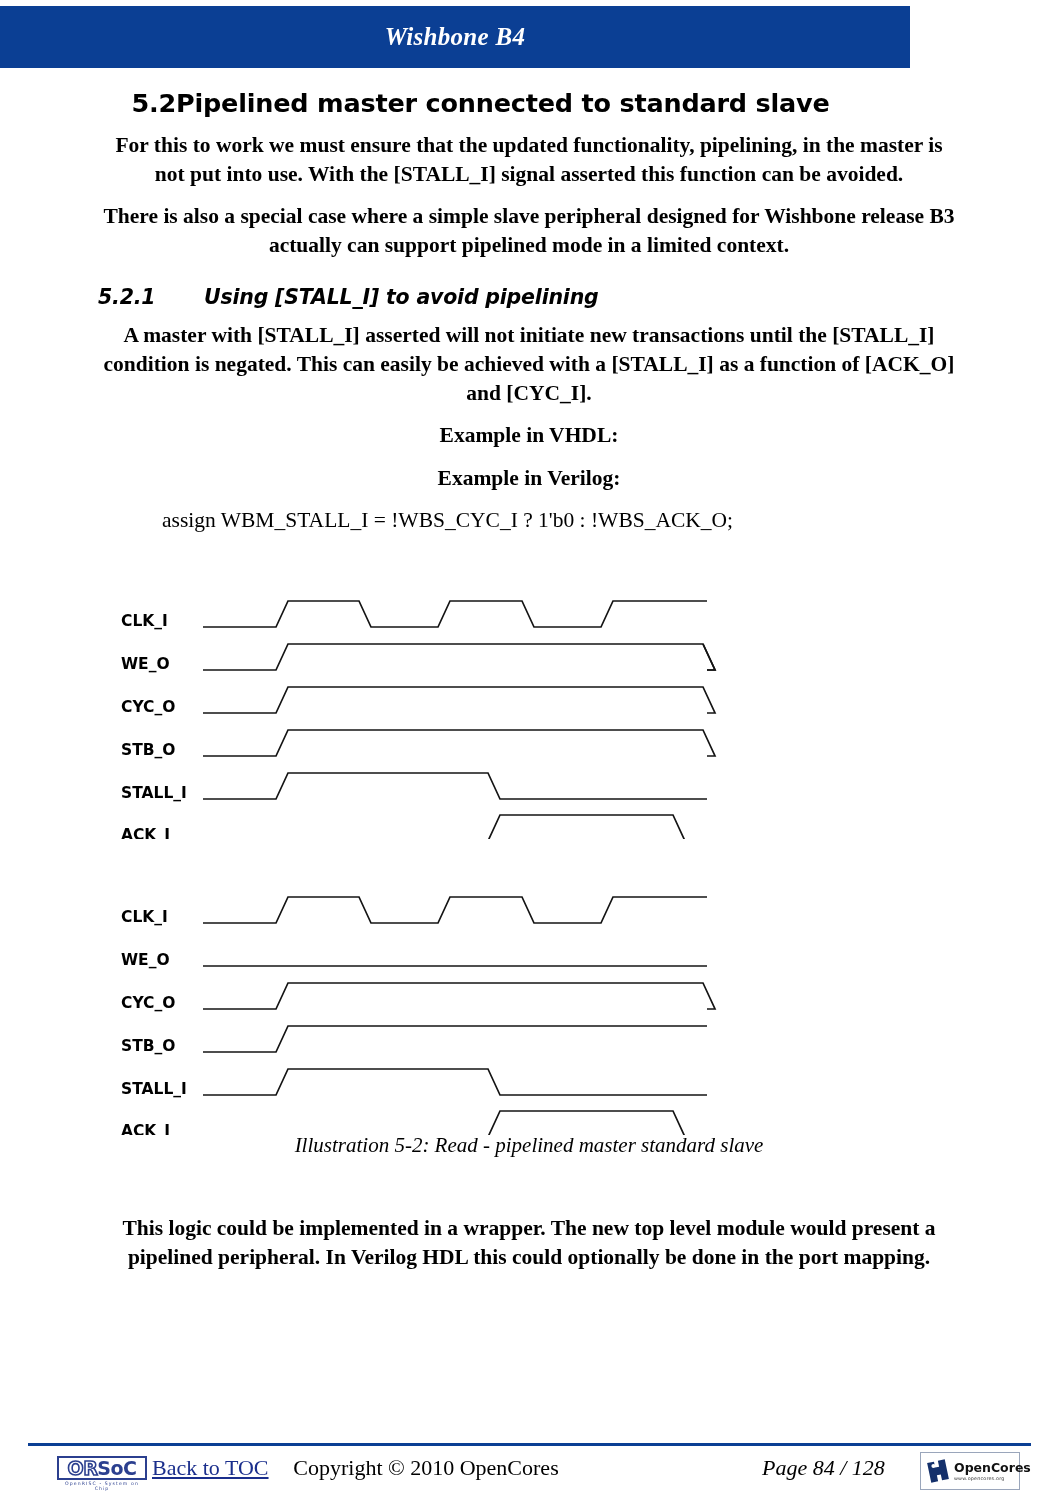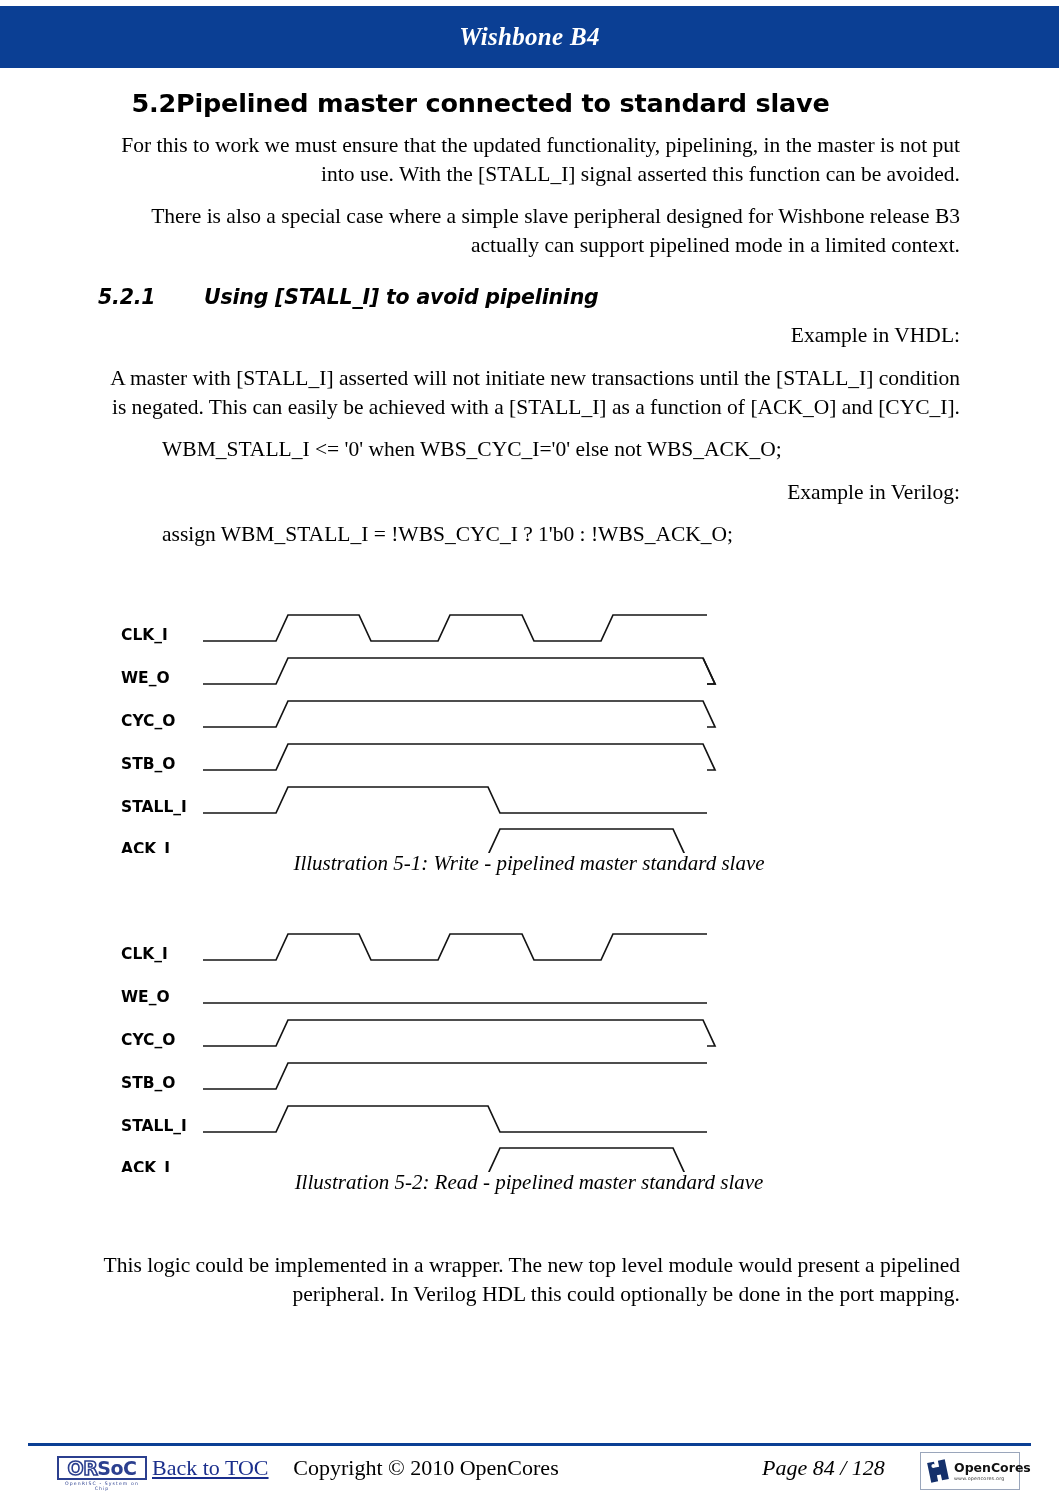--- a/index.html
+++ b/index.html
@@ -12,21 +12,21 @@
     position: relative;
     font-family: "Liberation Serif", serif;
     color: #000000;
     overflow: hidden;
   }
 
   
   .page-header {
     position: absolute;
     left: 0; top: 6px;
-    width: 1059px; height: 62px;
+    width: 910px; height: 62px;
     background: #0b3f94;
     display: flex;
     align-items: center;
     justify-content: center;
   }
   .page-header .title {
     color: #ffffff;
     font-family: "Liberation Serif", serif;
     font-weight: bold;
     font-style: italic;
@@ -66,21 +66,22 @@
     align-items: baseline;
     gap: 20px;
   }
   h3.sub-head .num { width: 86px; flex: 0 0 86px; }
 
   p.body {
     font-family: "Liberation Serif", serif;
     font-size: 21.5px;
     line-height: 1.33;
     margin: 0 0 14px 0;
-    text-align: right;
+    text-align: center;
+    font-weight: bold;
   }
   p.code-line {
     font-family: "Liberation Serif", serif;
     font-size: 21.5px;
     line-height: 1.33;
     margin: 0 0 14px 0;
     padding-left: 64px;
   }
 
   
@@ -215,23 +216,22 @@
   </h2>
 
   <p class="body">For this to work we must ensure that the updated functionality, pipelining, in the master is not put into use. With the [STALL_I] signal asserted this function can be avoided.</p>
   <p class="body">There is also a special case where a simple slave peripheral designed for Wishbone release B3 actually can support pipelined mode in a limited context.</p>
 
   <h3 class="sub-head">
     <span class="num">5.2.1</span>
     <span>Using [STALL_I] to avoid pipelining</span>
   </h3>
 
+  <p class="body">A master with [STALL_I] asserted will not initiate new transactions until the [STALL_I] condition is negated. This can easily be achieved with a [STALL_I] as a function of [ACK_O] and [CYC_I].</p>
   <p class="body">Example in VHDL:</p>
-  <p class="body">A master with [STALL_I] asserted will not initiate new transactions until the [STALL_I] condition is negated. This can easily be achieved with a [STALL_I] as a function of [ACK_O] and [CYC_I].</p>
-  <p class="code-line">WBM_STALL_I &lt;= '0' when WBS_CYC_I='0' else not WBS_ACK_O;</p>
   <p class="body">Example in Verilog:</p>
   <p class="code-line">assign  WBM_STALL_I = !WBS_CYC_I ? 1'b0 : !WBS_ACK_O;</p>
 
   <div class="figure" style="margin-top:44px;">
     <svg width="862" height="260" viewBox="0 0 862 260">
       <g class="wave-label">
         <text x="23" y="47">CLK_I</text>
         <text x="23" y="90">WE_O</text>
         <text x="23" y="133">CYC_O</text>
         <text x="23" y="176">STB_O</text>
@@ -247,21 +247,20 @@
 
         <polyline points="105,134 178,134 190,108 605,108 617,134 609,134"></polyline>
 
         <polyline points="105,177 178,177 190,151 605,151 617,177 609,177"></polyline>
 
         <polyline points="105,220 178,220 190,194 390,194 402,220 609,220"></polyline>
 
         <polyline points="105,262 390,262 402,236 575,236 587,262 609,262"></polyline>
       </g>
     </svg>
-    <div class="caption">Illustration 5-1: Write - pipelined master standard slave</div>
   </div>
 
   <div class="figure" style="margin-top:36px;">
     <svg width="862" height="260" viewBox="0 0 862 260">
       <g class="wave-label">
         <text x="23" y="47">CLK_I</text>
         <text x="23" y="90">WE_O</text>
         <text x="23" y="133">CYC_O</text>
         <text x="23" y="176">STB_O</text>
         <text x="23" y="219">STALL_I</text>

